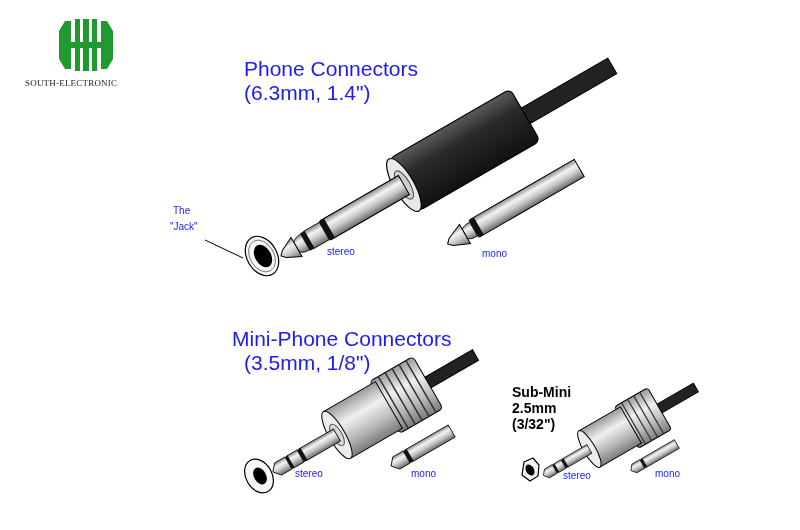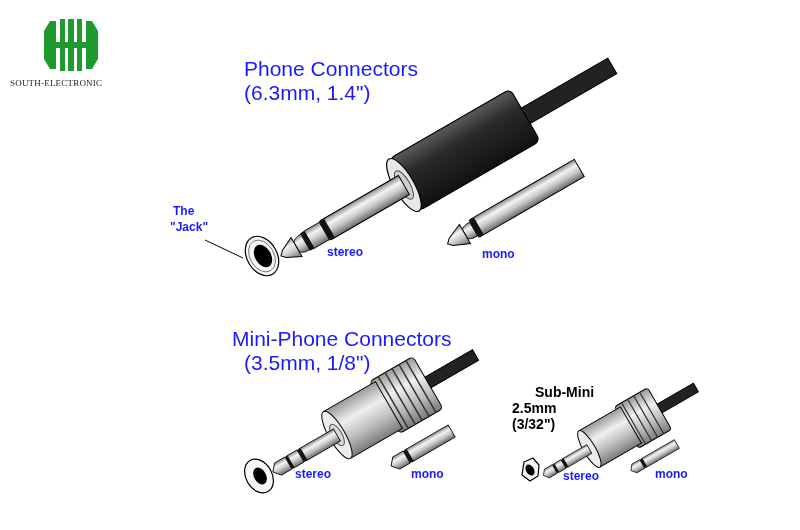--- a/index.html
+++ b/index.html
@@ -1,27 +1,27 @@
 <!DOCTYPE html>
 <html><head>
 <meta charset="utf-8">
 <style>
   html,body{margin:0;padding:0;background:#ffffff;}
   body{width:800px;height:530px;position:relative;overflow:hidden;font-family:"Liberation Sans",sans-serif;}
   .abs{position:absolute;}
   .title{color:#1a1aff;font-weight:normal;font-size:21px;line-height:24px;white-space:nowrap;}
-  .label{color:#1a1aff;font-weight:bold;font-size:12px;line-height:16px;white-space:nowrap;}
+  .label{color:#1a1aff;font-weight:normal;font-size:10px;line-height:16px;white-space:nowrap;}
   .sub{color:#000;font-weight:bold;font-size:14px;line-height:16px;white-space:nowrap;}
   .logo-text{font-family:"Liberation Serif",serif;font-size:9px;color:#222;letter-spacing:0.2px;white-space:nowrap;}
   svg{position:absolute;left:0;top:0;}
 </style>
 </head>
 <body>
 
-<div class="abs" style="left:30px;top:15px;width:100px;height:70px;">
+<div class="abs" style="left:45px;top:15px;width:100px;height:70px;">
   <svg width="70" height="60" viewBox="0 0 70 60" style="left:6px;top:0;">
     <g fill="#1f9a2f">
       <path d="M14 6 L20 6 L20 54 L14 54 L8 44 L8 16 Z"></path>
       <path d="M56 6 L50 6 L50 54 L56 54 L62 44 L62 16 Z"></path>
       <rect x="24" y="4" width="5" height="52"></rect>
       <rect x="41" y="4" width="5" height="52"></rect>
       <rect x="20" y="27" width="4" height="6"></rect>
       <rect x="29" y="27" width="3" height="6"></rect>
       <rect x="32" y="4" width="6" height="52"></rect>
       <rect x="38" y="27" width="3" height="6"></rect>
@@ -154,18 +154,18 @@
 
 <div class="abs label" style="left:327px;top:244px;">stereo</div>
 <div class="abs label" style="left:482px;top:246px;">mono</div>
 
 <div class="abs title" style="left:232px;top:327px;">Mini-Phone Connectors</div>
 <div class="abs title" style="left:244px;top:351px;">(3.5mm, 1/8")</div>
 
 <div class="abs label" style="left:295px;top:466px;">stereo</div>
 <div class="abs label" style="left:411px;top:466px;">mono</div>
 
-<div class="abs sub" style="left:512px;top:384px;margin-left:23px;">Sub-Mini</div>
+<div class="abs sub" style="left:512px;top:384px;">Sub-Mini</div>
 <div class="abs sub" style="left:512px;top:400px;text-align:center;">2.5mm</div>
 <div class="abs sub" style="left:512px;top:416px;">(3/32")</div>
 
 <div class="abs label" style="left:563px;top:468px;">stereo</div>
 <div class="abs label" style="left:655px;top:466px;">mono</div>
 
 </body></html>

